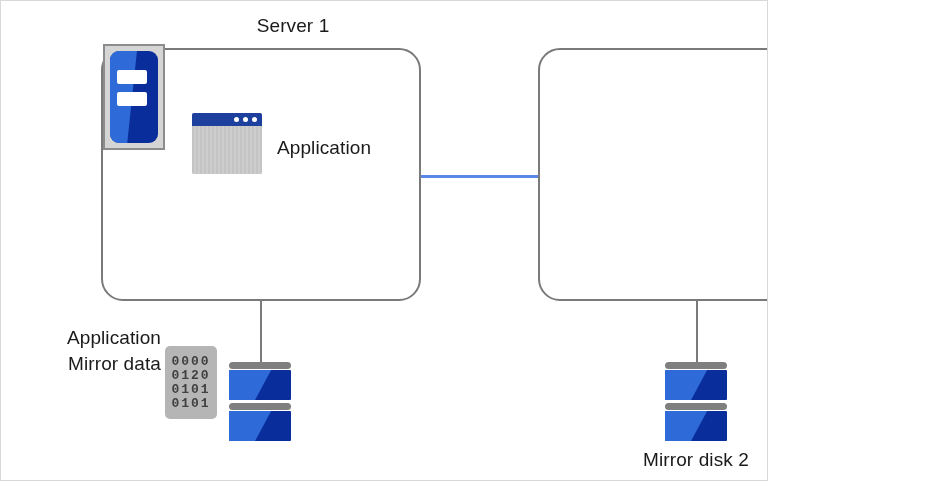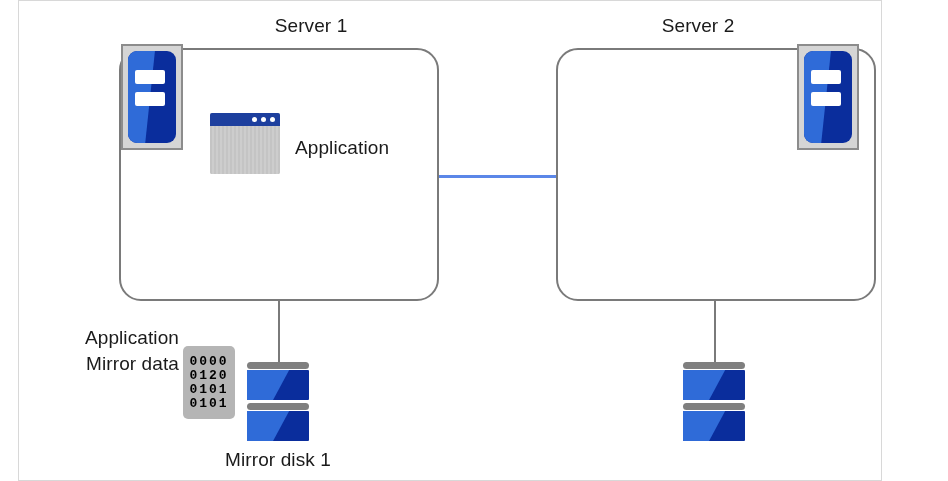--- a/index.html
+++ b/index.html
@@ -5,27 +5,26 @@
   html, body {
     margin: 0;
     padding: 0;
     background: #ffffff;
   }
   body {
     font-family: "Liberation Sans", sans-serif;
   }
   #canvas {
     position: relative;
-    width: 864px;
+    width: 768px;
     height: 481px;
     background: #ffffff;
     border: 1px solid #d8d8d8;
     box-sizing: border-box;
     overflow: hidden;
-    margin-left: 18px;
   }
 
   
   .lbl {
     position: absolute;
     font-size: 19px;
     color: #1a1a1a;
     white-space: nowrap;
     line-height: 26px;
     letter-spacing: 0.1px;
@@ -130,21 +129,21 @@
     display: flex;
     flex-direction: column;
     justify-content: center;
     align-items: center;
   }
   .data-block .row {
     font-family: "Liberation Mono", monospace;
     font-size: 13px;
     font-weight: bold;
     line-height: 14px;
-    color: #000000;
+    color: #404040;
     letter-spacing: 2px;
     white-space: pre;
   }
 
   
   .disk {
     position: absolute;
   }
   .disk .cap {
     height: 7px;
@@ -169,21 +168,20 @@
   }
   .disk .gap { height: 3px; }
 </style>
 </head>
 <body>
 
 <div id="canvas">
 
   <div class="lbl center" style="left:292px; top:12px;">Server 1</div>
 
-  <div class="lbl center" style="left:679px; top:12px;">Server 2</div>
 
   <div class="server-box" style="left:100px; top:47px; width:320px; height:253px;"></div>
 
   <div class="server-box" style="left:537px; top:47px; width:320px; height:253px;"></div>
 
   <div class="hline-link" style="left:420px; top:174px; width:117px;"></div>
 
   <div class="srv-icon" style="left:102px; top:43px; width:62px; height:106px;">
     <div class="body">
       <div class="bar b1"></div>
@@ -224,24 +222,24 @@
   </div>
 
   <div class="disk" style="left:228px; top:361px; width:62px;">
     <div class="cap"></div>
     <div class="platter"></div>
     <div class="gap"></div>
     <div class="cap"></div>
     <div class="platter"></div>
   </div>
 
-  <div class="lbl center" style="left:259px; top:446px;">Mirror disk 1</div>
 
   <div class="disk" style="left:664px; top:361px; width:62px;">
     <div class="cap"></div>
     <div class="platter"></div>
     <div class="gap"></div>
     <div class="cap"></div>
     <div class="platter"></div>
   </div>
 
+  <div class="lbl center" style="left:695px; top:446px;">Mirror disk 2</div>
 
 </div>
 
 </body></html>

